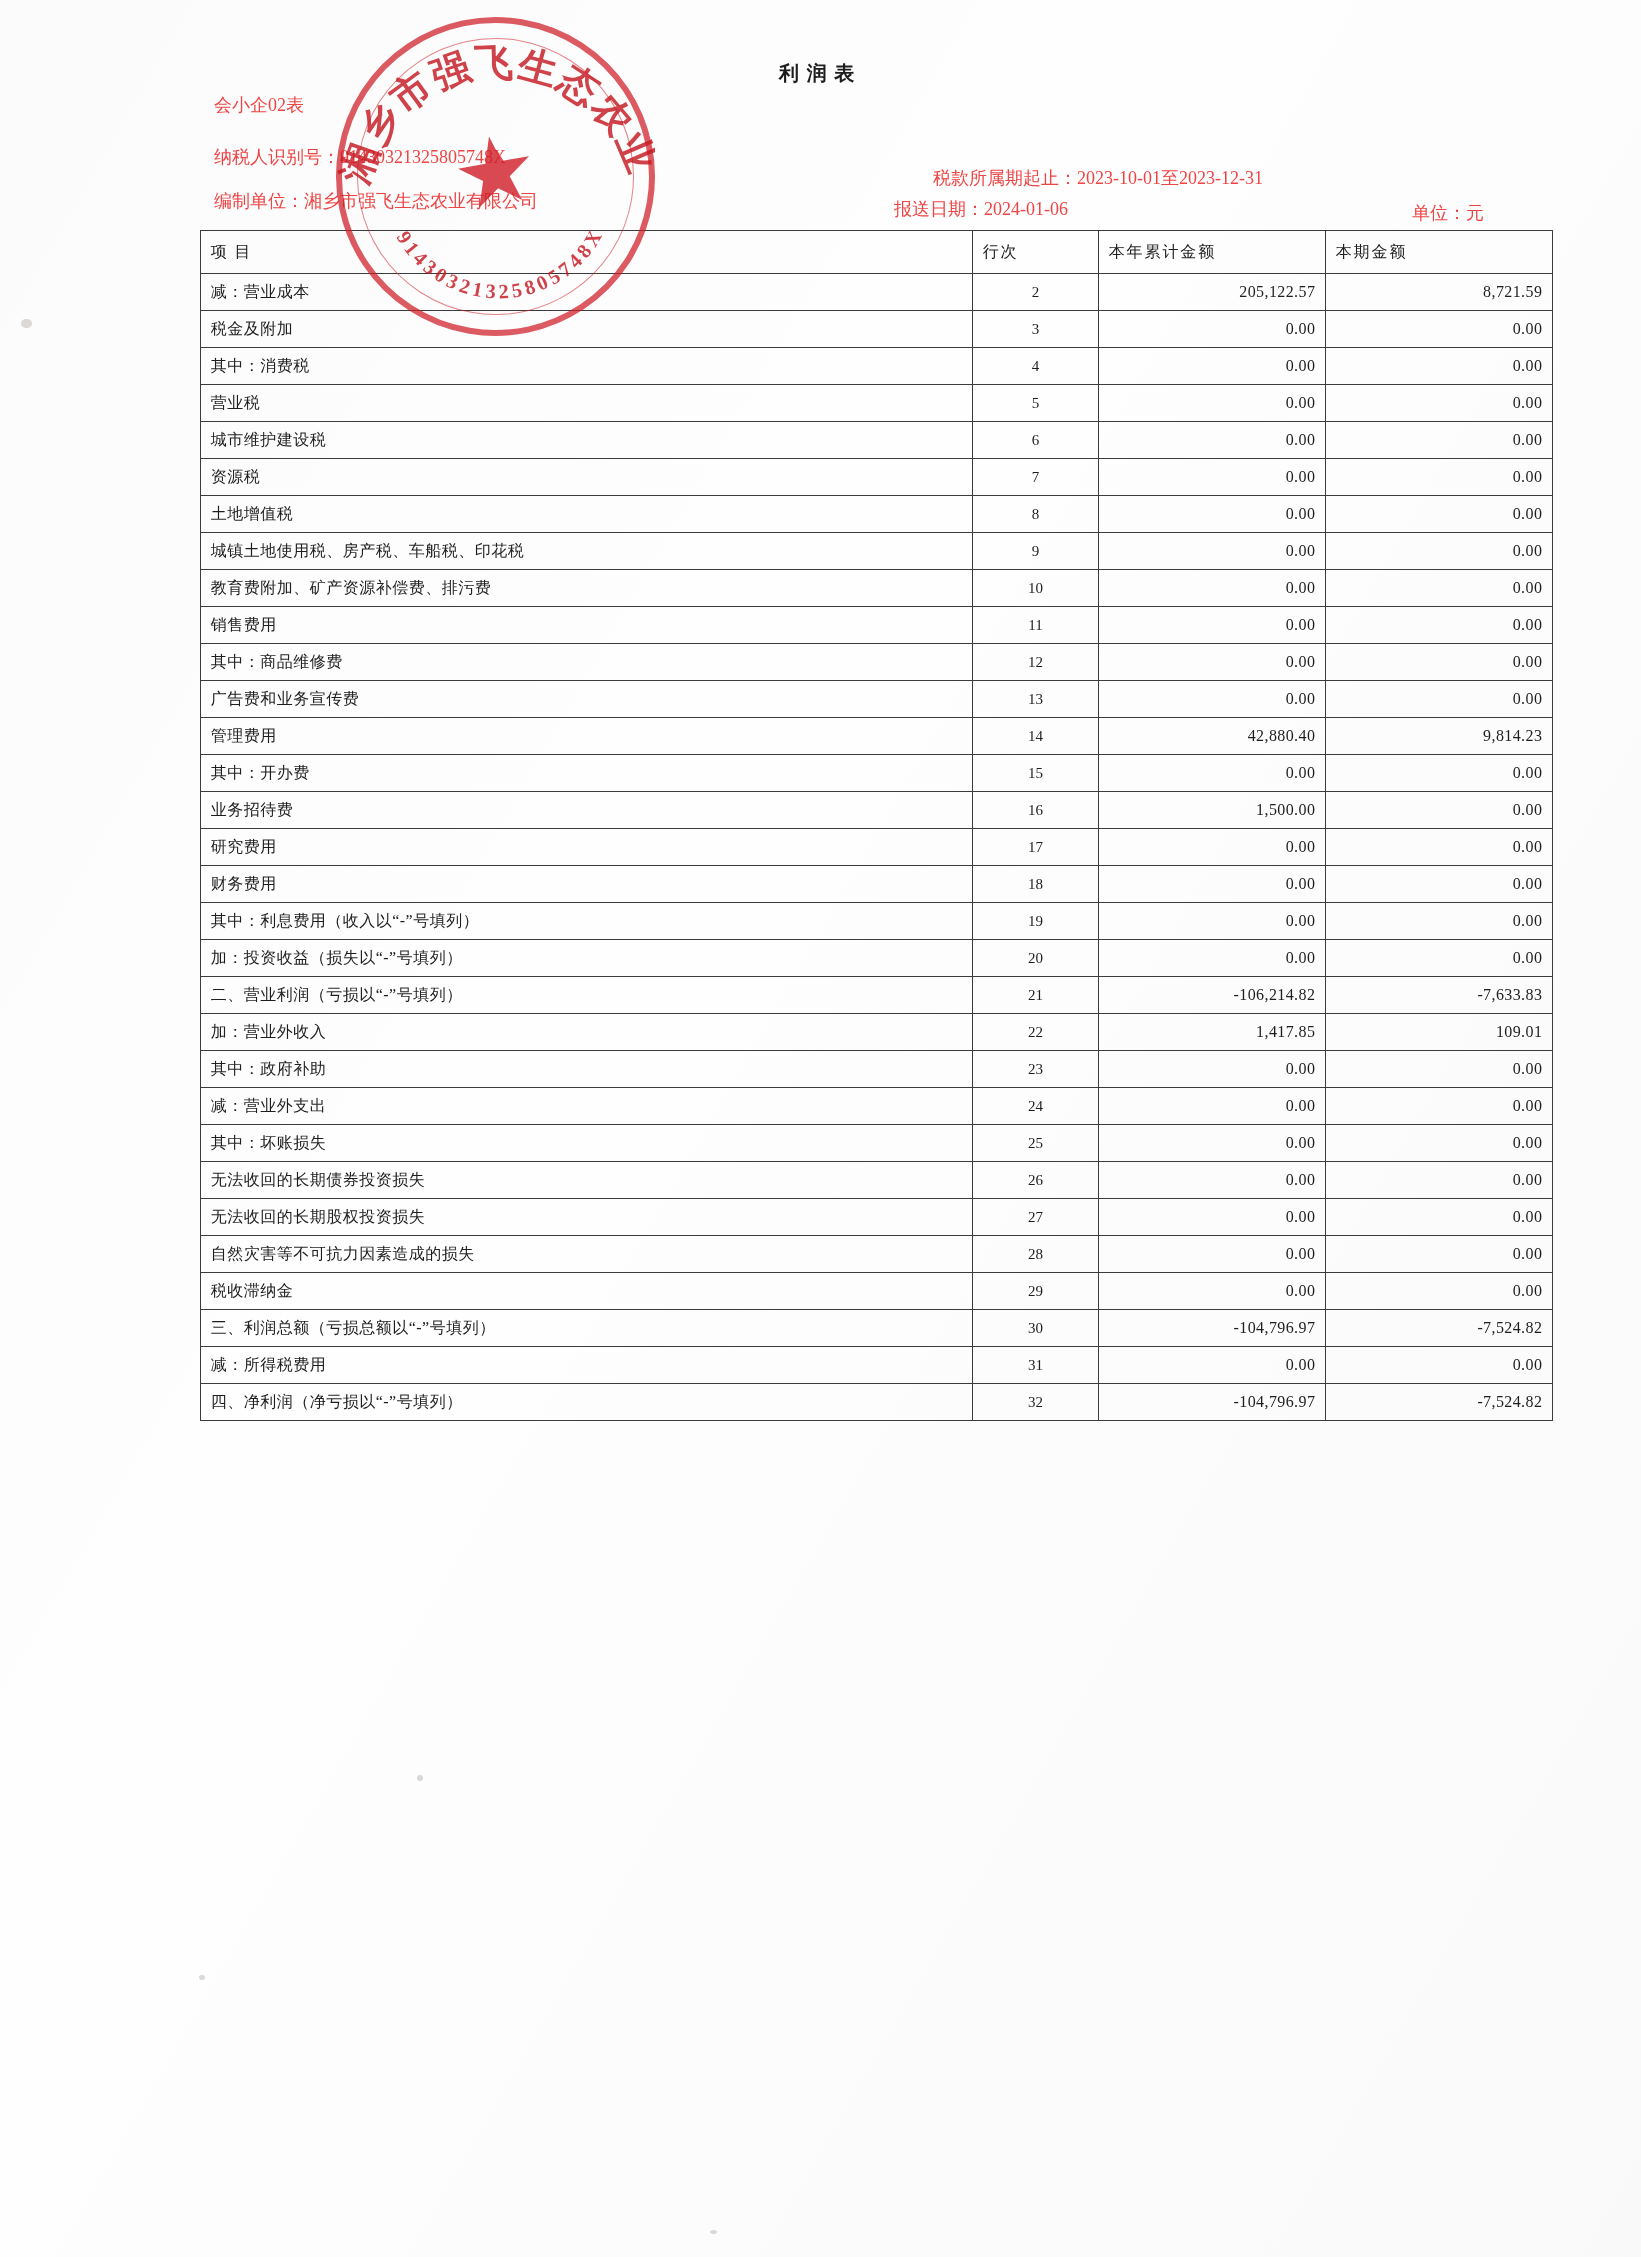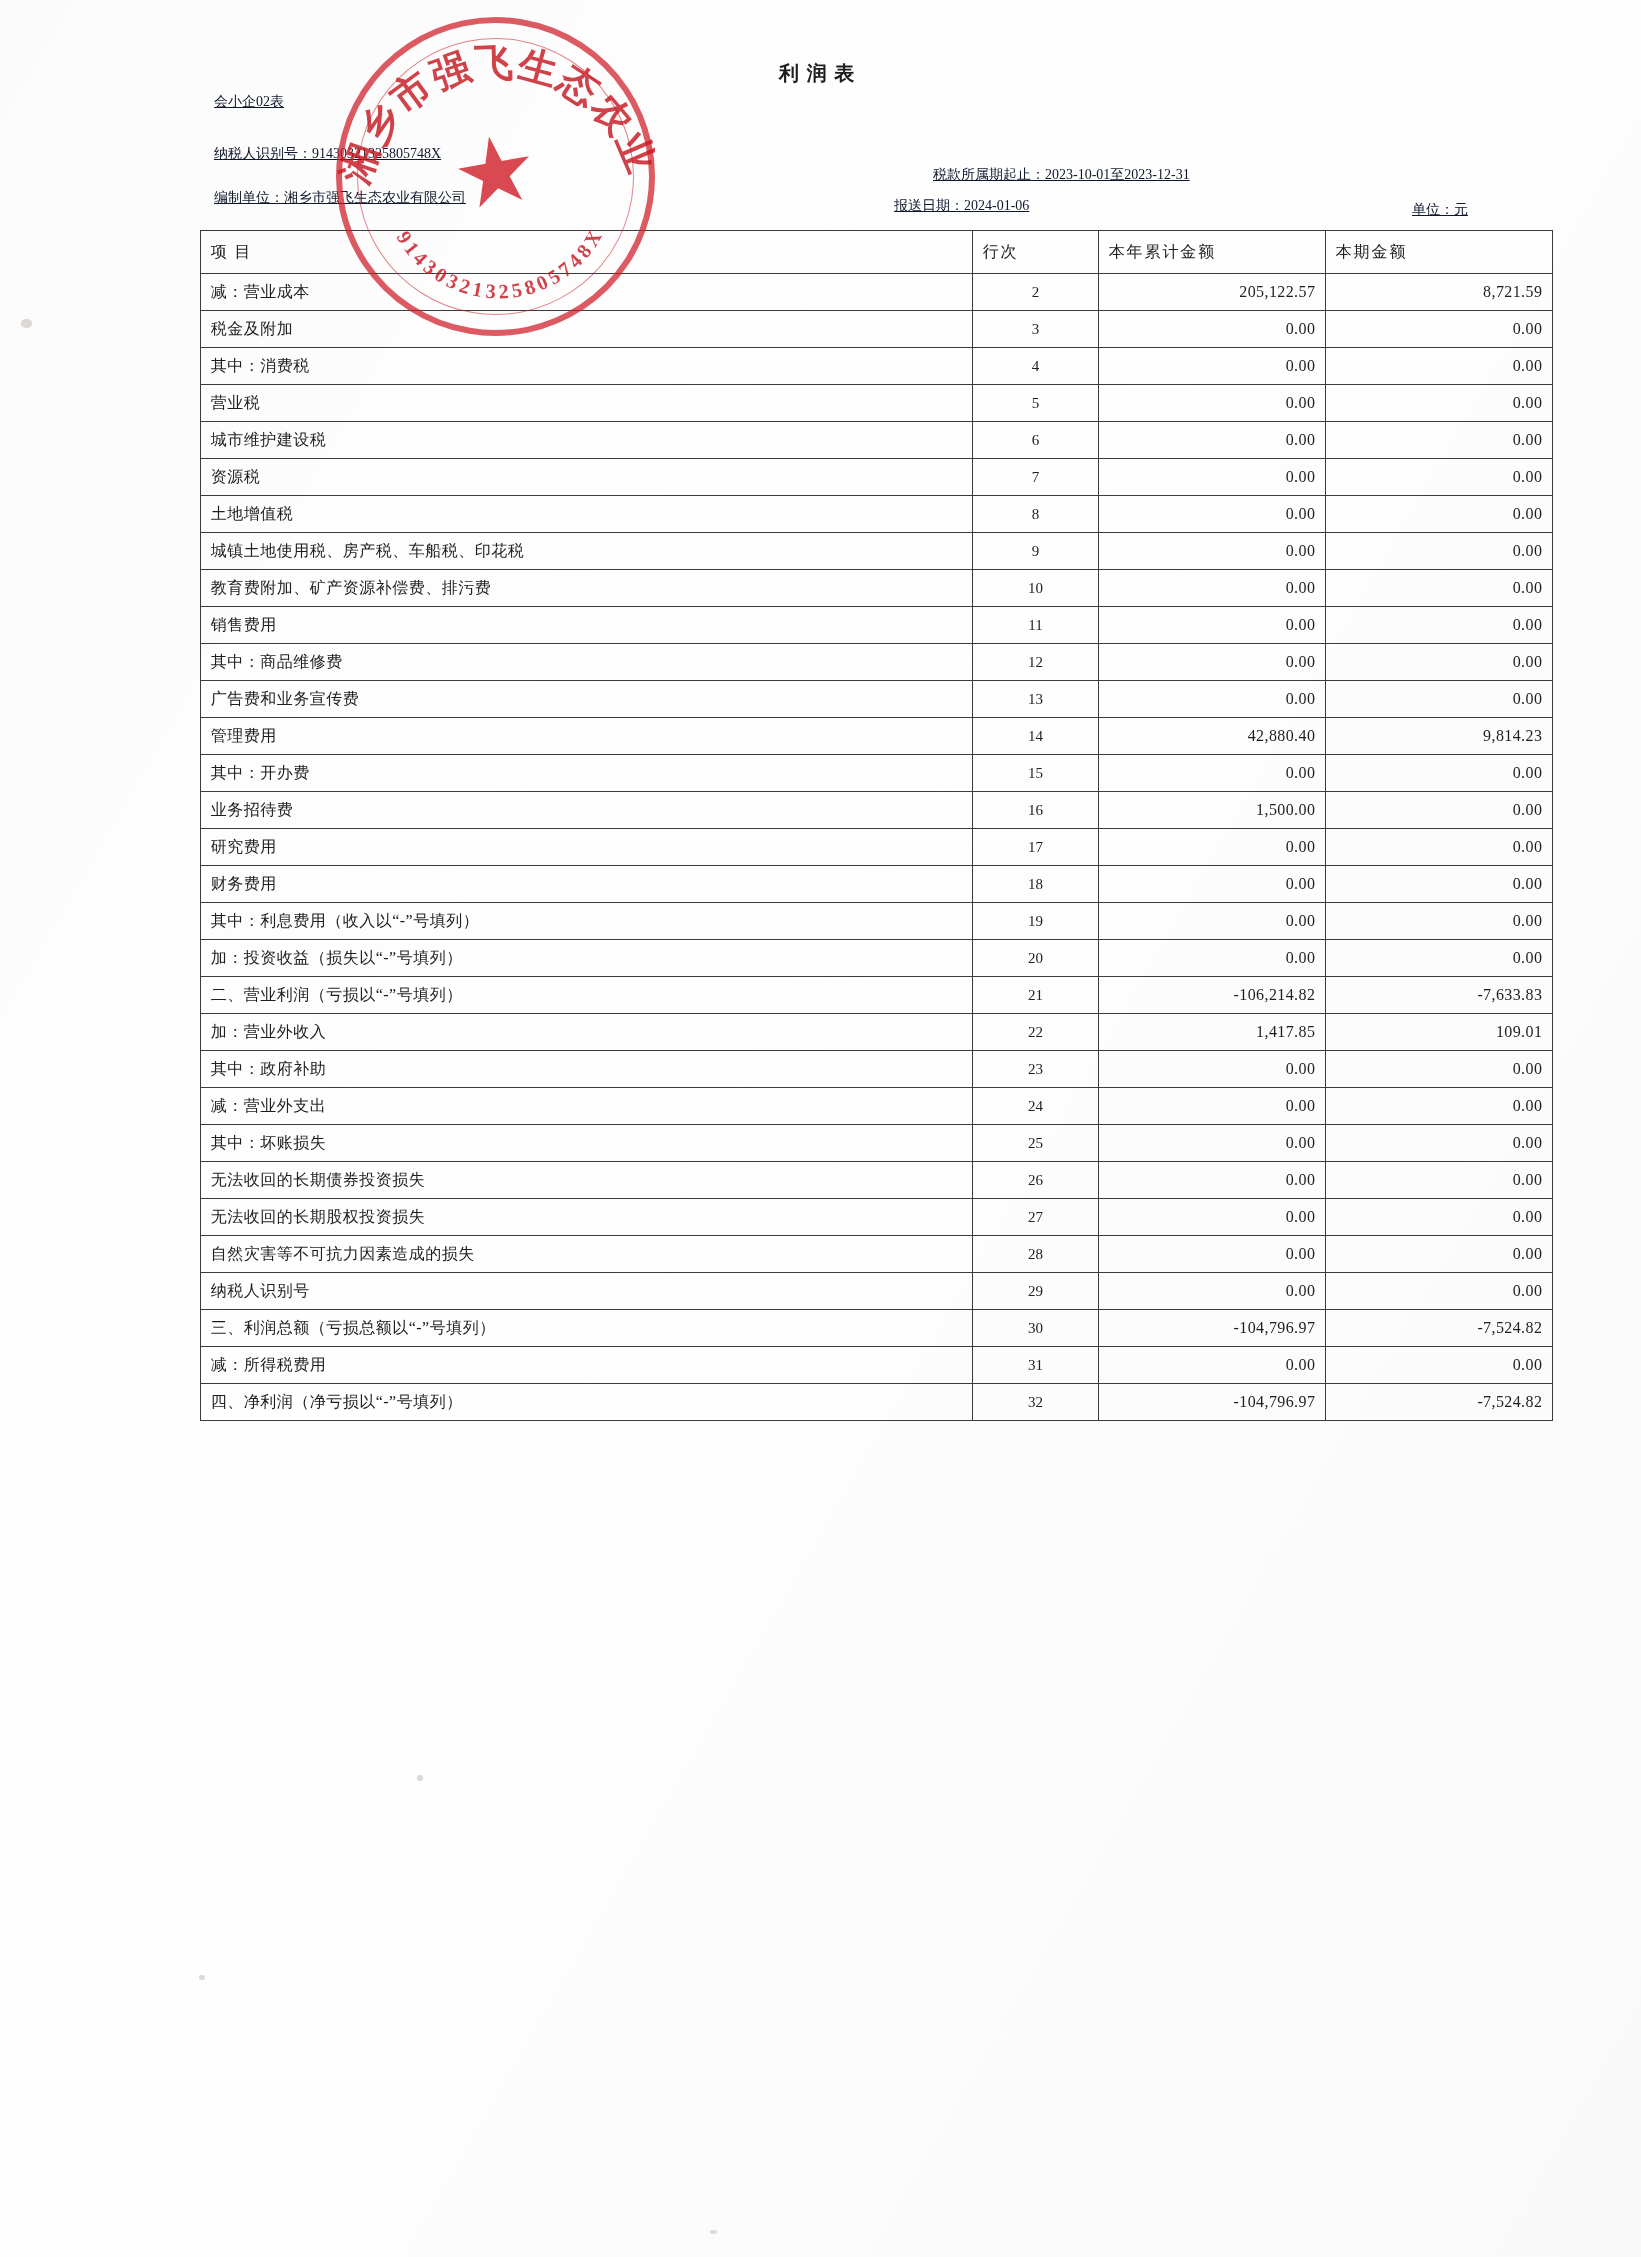--- a/index.html
+++ b/index.html
@@ -45,24 +45,23 @@
     text-align: center;
     font-size: 20px;
     letter-spacing: 5.8px;
     font-weight: bold;
     color: #1d1d1d;
   }
   .title span { letter-spacing: 7.7px; }
 
   .meta {
     position: absolute;
-    font-size: 14px;
-    color: #0f172a;
+    font-size: 18px;
+    color: #ef4444;
     white-space: nowrap;
-    text-decoration: underline;
   }
   .m-formcode { left: 214px; top: 93px; }
   .m-taxid    { left: 214px; top: 145px; }
   .m-unitname { left: 214px; top: 189px; }
   .m-period   { left: 888px; top: 166px; margin-left: 45px; }
   .m-submit   { left: 848px; top: 197px; margin-left: 46px; }
   .m-currency { left: 1412px; top: 201px; }
 
   
   table.rep {
@@ -365,21 +364,21 @@
           <td class="num">0.00</td>
           <td class="num">0.00</td>
         </tr>
         <tr>
           <td class="c-item-cell">自然灾害等不可抗力因素造成的损失</td>
           <td class="c-line-cell">28</td>
           <td class="num">0.00</td>
           <td class="num">0.00</td>
         </tr>
         <tr>
-          <td class="c-item-cell">纳税人识别号</td>
+          <td class="c-item-cell">税收滞纳金</td>
           <td class="c-line-cell">29</td>
           <td class="num">0.00</td>
           <td class="num">0.00</td>
         </tr>
         <tr>
           <td class="c-item-cell">三、利润总额（亏损总额以“-”号填列）</td>
           <td class="c-line-cell">30</td>
           <td class="num">-104,796.97</td>
           <td class="num">-7,524.82</td>
         </tr>

